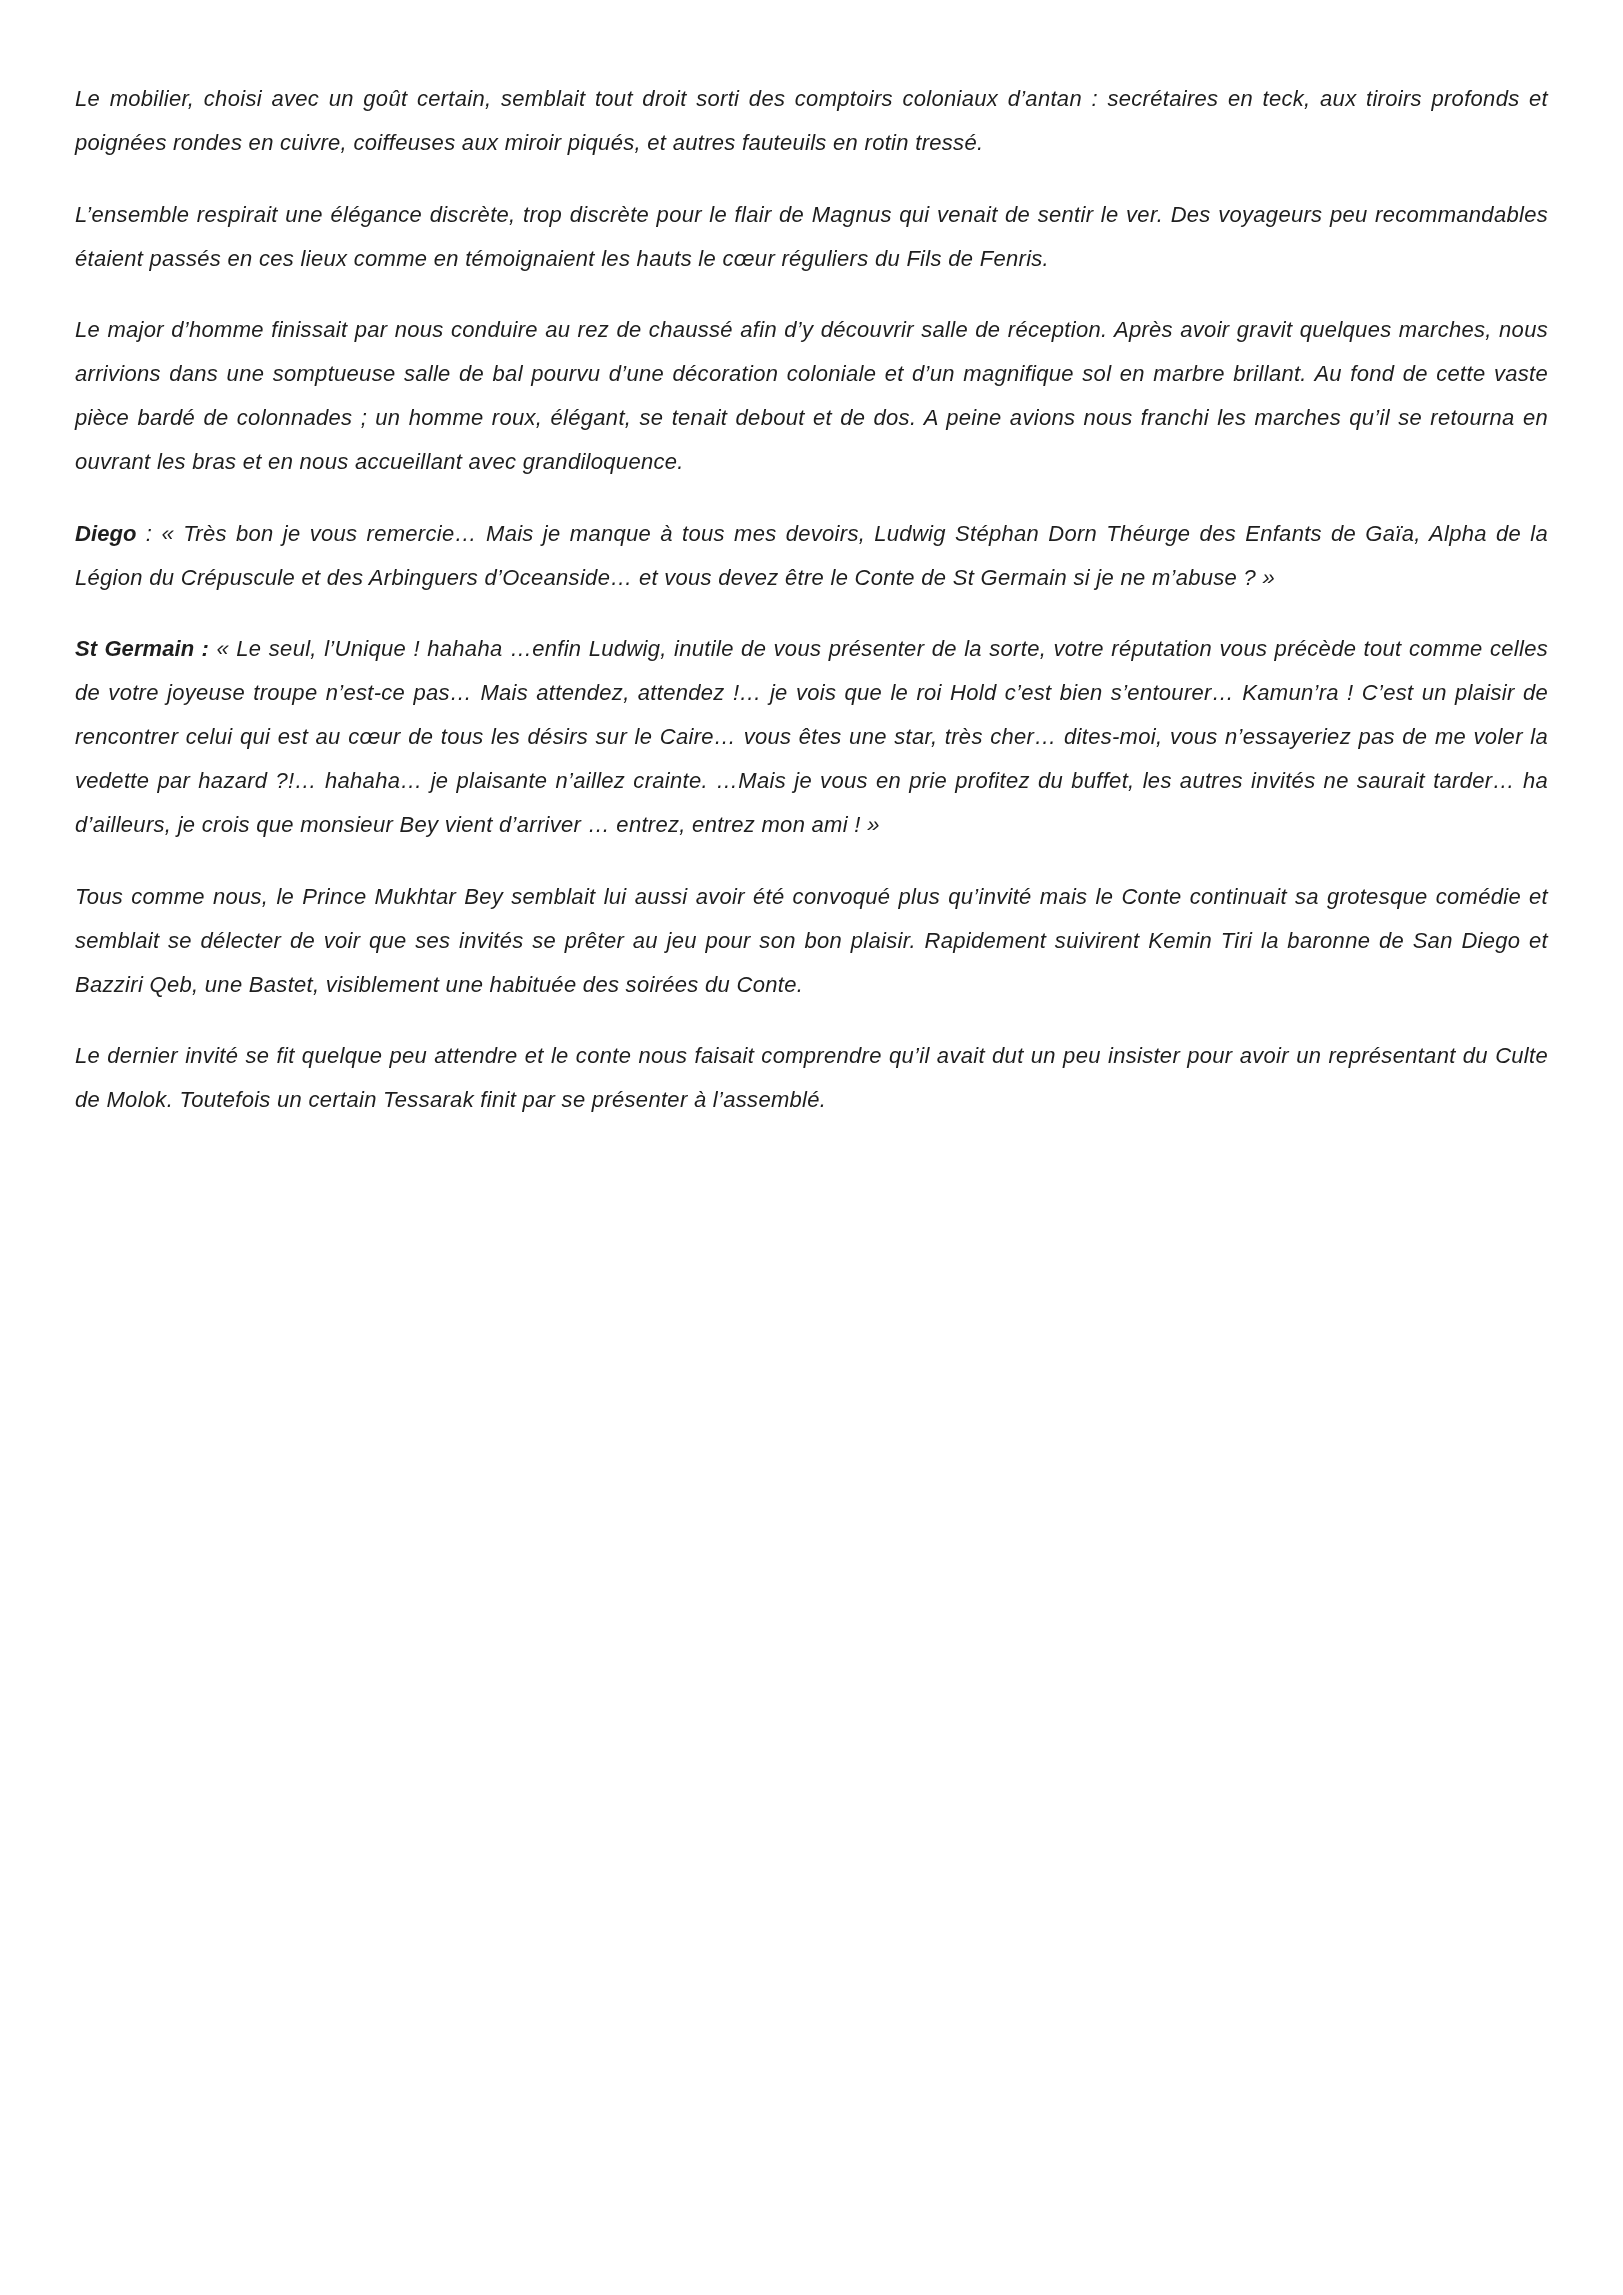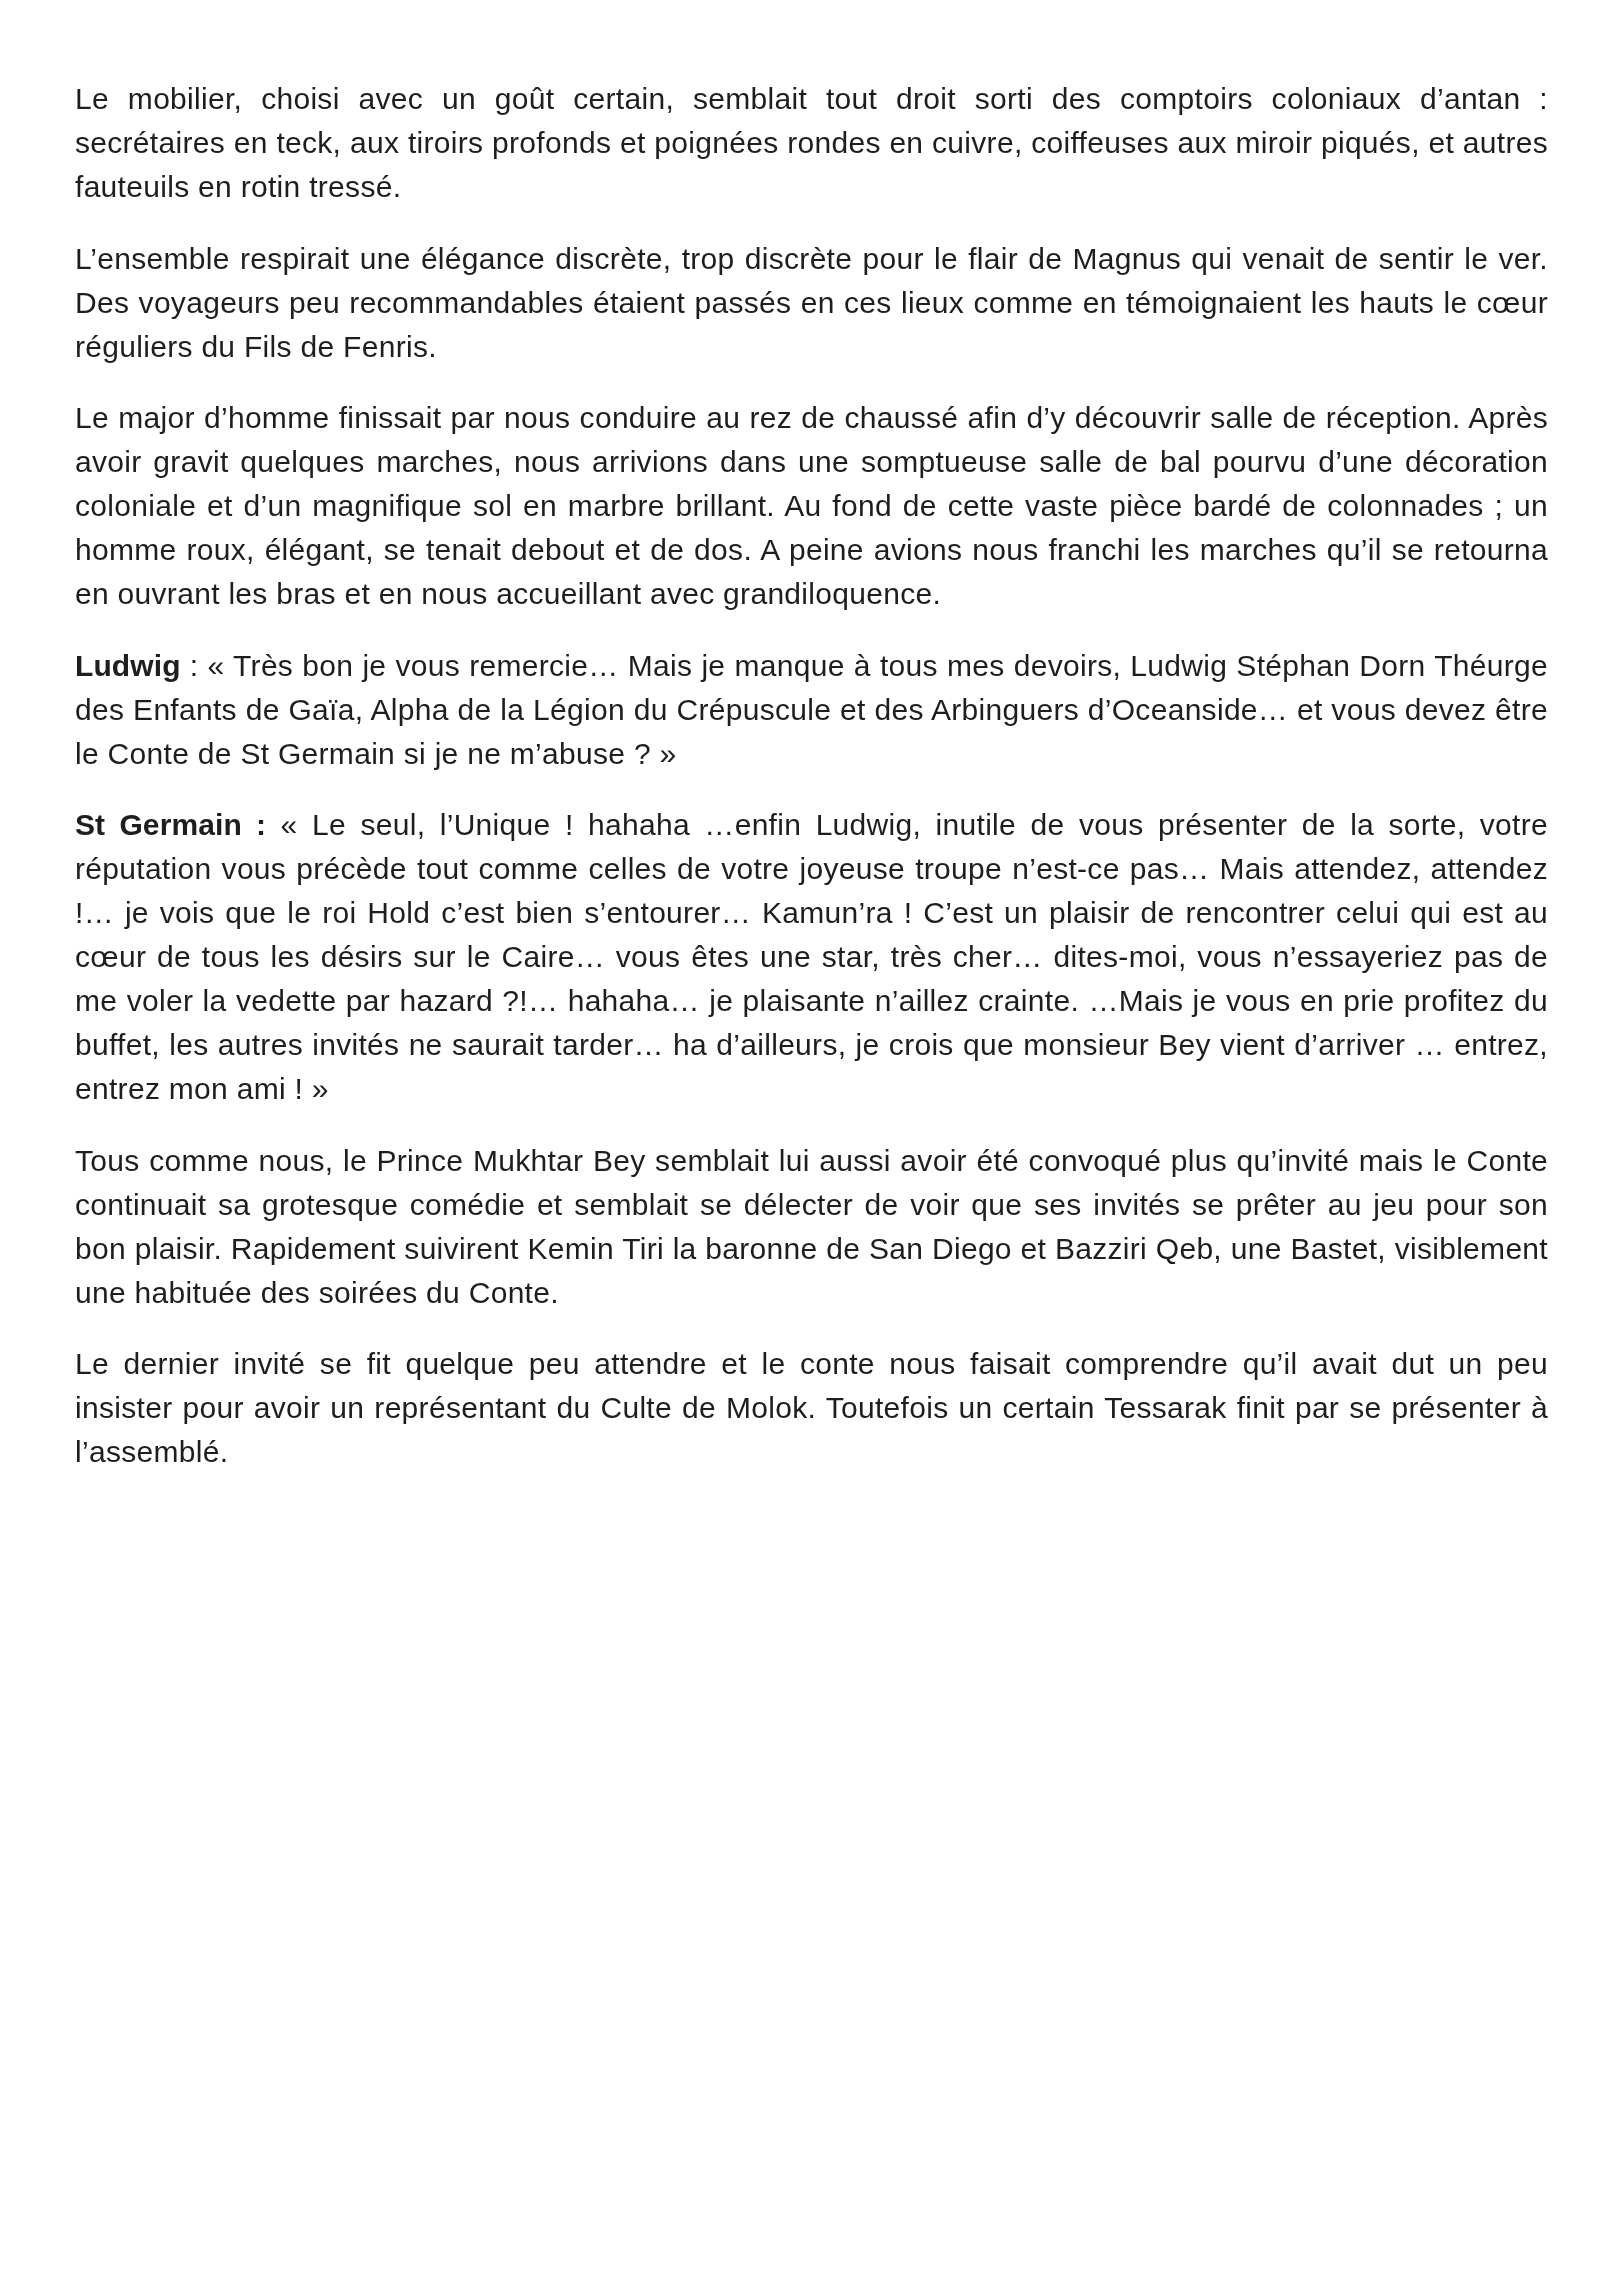--- a/index.html
+++ b/index.html
@@ -14,44 +14,45 @@
     box-sizing: border-box;
     background: #ffffff;
     padding: 77px 75px 0 75px;
     font-family: "Liberation Sans", "DejaVu Sans", sans-serif;
     font-weight: 300;
     color: #1e1e1e;
     overflow: hidden;
   }
   .page p {
     margin: 0 0 27.5px 0;
-    font-size: 30px;
+    font-size: 22px;
     line-height: 44px;
     letter-spacing: 0.3px;
     text-align: justify;
     text-justify: inter-word;
     hyphens: none;
+    font-style: italic;
   }
   .page p strong {
     font-weight: 700;
     letter-spacing: 0.1px;
   }
 </style>
 </head>
 <body>
 
 <div class="page">
   <p><strong></strong><span>Le mobilier, choisi avec un goût certain, semblait tout droit sorti des comptoirs coloniaux d’antan : secrétaires en teck, aux tiroirs profonds et poignées rondes en cuivre, coiffeuses aux miroir piqués, et autres fauteuils en rotin tressé.</span></p>
 
   <p><strong></strong><span>L’ensemble respirait une élégance discrète, trop discrète pour le flair de Magnus qui venait de sentir le ver. Des voyageurs peu recommandables étaient passés en ces lieux comme en témoignaient les hauts le cœur réguliers du Fils de Fenris.</span></p>
 
   <p><strong></strong><span>Le major d’homme finissait par nous conduire au rez de chaussé afin d’y découvrir salle de réception. Après avoir gravit quelques marches, nous arrivions dans une somptueuse salle de bal pourvu d’une décoration coloniale et d’un magnifique sol en marbre brillant. Au fond de cette vaste pièce bardé de colonnades ; un homme roux, élégant, se tenait debout et de dos. A peine avions nous franchi les marches qu’il se retourna en ouvrant les bras et en nous accueillant avec grandiloquence.</span></p>
 
 
-  <p><strong>Ludwig</strong><span> : « Très bon je vous remercie… Mais je manque à tous mes devoirs, Ludwig Stéphan Dorn Théurge des Enfants de Gaïa, Alpha de la Légion du Crépuscule et des Arbinguers d’Oceanside… et vous devez être le Conte de St Germain si je ne m’abuse ? »</span></p>
+  <p><strong>Diego</strong><span> : « Très bon je vous remercie… Mais je manque à tous mes devoirs, Ludwig Stéphan Dorn Théurge des Enfants de Gaïa, Alpha de la Légion du Crépuscule et des Arbinguers d’Oceanside… et vous devez être le Conte de St Germain si je ne m’abuse ? »</span></p>
 
   <p><strong>St Germain :</strong><span> « Le seul, l’Unique ! hahaha …enfin Ludwig, inutile de vous présenter de la sorte, votre réputation vous précède tout comme celles de votre joyeuse troupe n’est-ce pas… Mais attendez, attendez !… je vois que le roi Hold c’est bien s’entourer…  Kamun’ra ! C’est un plaisir de rencontrer celui qui est au cœur de tous les désirs sur le Caire… vous êtes une star, très cher… dites-moi, vous n’essayeriez pas de me voler la vedette par hazard ?!… hahaha… je plaisante n’aillez crainte. …Mais je vous en prie profitez du buffet, les autres invités ne saurait tarder… ha d’ailleurs, je crois que monsieur Bey vient d’arriver … entrez, entrez mon ami ! »</span></p>
 
   <p><strong></strong><span>Tous comme nous, le Prince Mukhtar Bey semblait lui aussi avoir été convoqué plus qu’invité mais le Conte continuait sa grotesque comédie et semblait se délecter de voir que ses invités se prêter au jeu pour son bon plaisir. Rapidement suivirent Kemin Tiri la baronne de San Diego et Bazziri Qeb, une Bastet, visiblement une habituée des soirées du Conte.</span></p>
 
   <p><strong></strong><span>Le dernier invité se fit quelque peu attendre et le conte nous faisait comprendre qu’il avait dut un peu insister pour avoir un représentant du Culte de Molok. Toutefois un certain Tessarak finit par se présenter à l’assemblé.</span></p>
 </div>
 
 
 </body></html>

